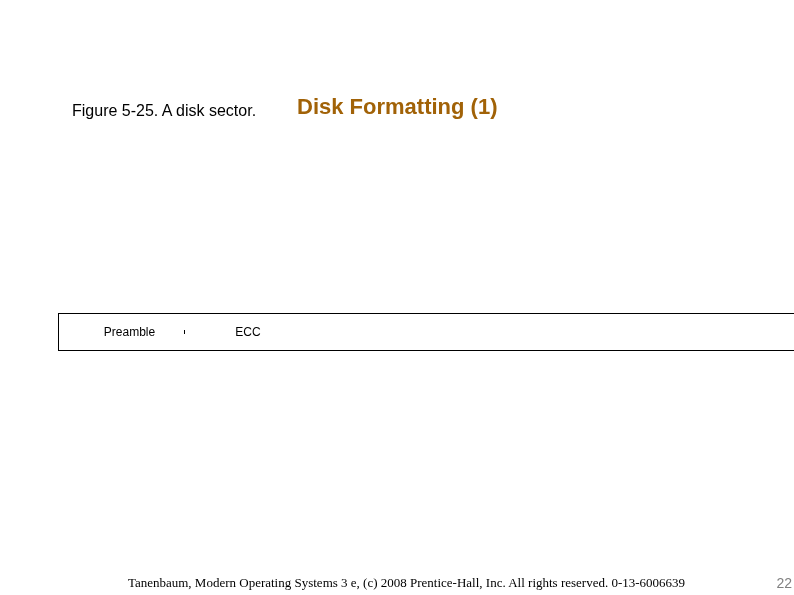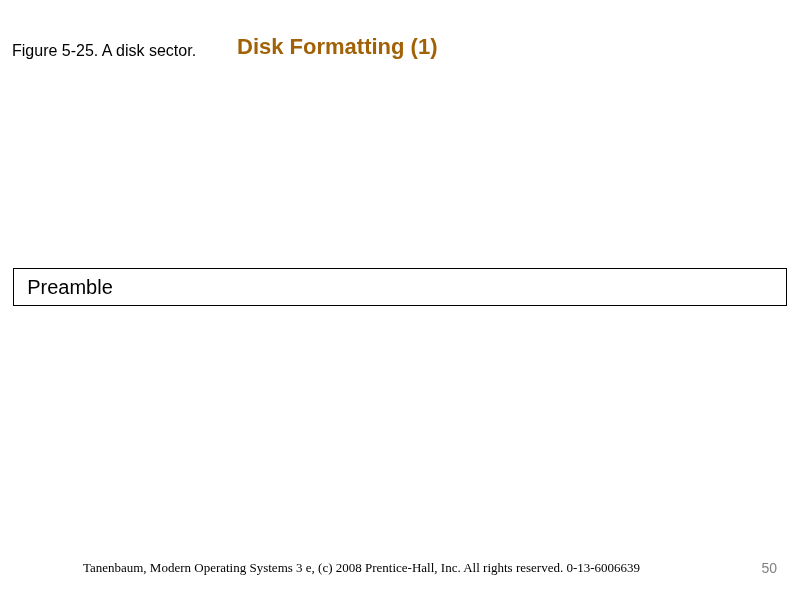--- a/index.html
+++ b/index.html
@@ -1,15 +1,15 @@
 <!DOCTYPE html>
 <html><head>
 <meta charset="utf-8">
 <style>
-  * { margin: 1px; padding: 0; box-sizing: border-box; }
+  * { margin: 16px; padding: 0; box-sizing: border-box; }
   body {
     width: 794px;
     height: 595px;
     background: #ffffff;
     font-family: Arial, sans-serif;
     position: relative;
     overflow: hidden;
   }
   .header-area {
     position: absolute;
@@ -40,21 +40,21 @@
     height: 38px;
     border: 1px solid #000;
     display: flex;
     background: #fff;
   }
   .sector-cell {
     border-right: 1px solid #000;
     display: flex;
     align-items: center;
     justify-content: center;
-    font-size: 20px;
+    font-size: 12px;
     color: #000;
   }
   .sector-cell:last-child { border-right: none; }
   .cell-preamble { width: 110px; }
   .cell-data { flex: 1; }
   .cell-ecc { width: 62px; }
   .footer {
     position: absolute;
     bottom: 20px;
     left: 0;
@@ -76,16 +76,17 @@
 </head>
 <body>
 
 <div class="header-area">
   <div class="caption">Figure 5-25. A disk sector.</div>
   <div class="title">Disk Formatting (1)</div>
 </div>
 
 <div class="sector-diagram">
   <div class="sector-cell cell-preamble">Preamble</div>
+  <div class="sector-cell cell-ecc">ECC</div>
 </div>
 
 <div class="footer">Tanenbaum, Modern Operating Systems 3 e, (c) 2008 Prentice-Hall, Inc. All rights reserved. 0-13-6006639</div>
-<div class="page-num">50</div>
+<div class="page-num">22</div>
 
 </body></html>

